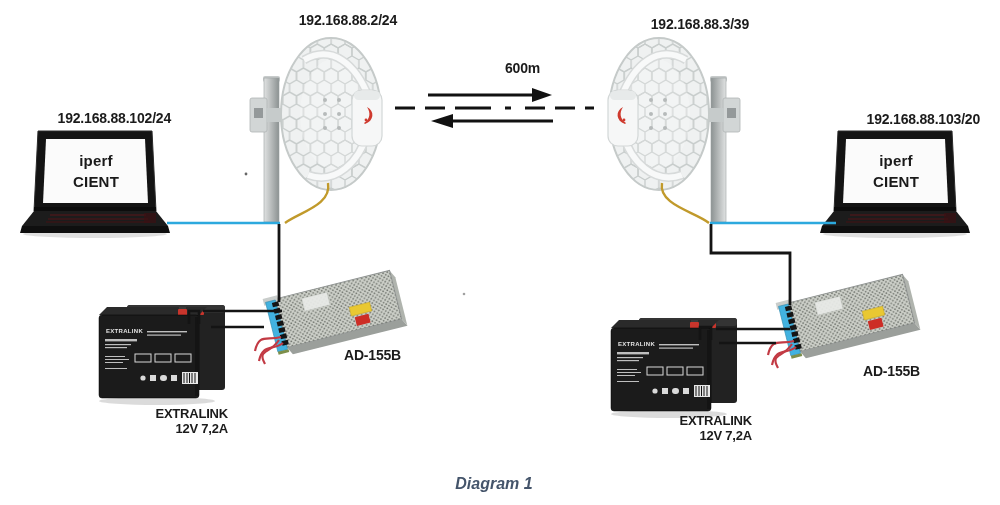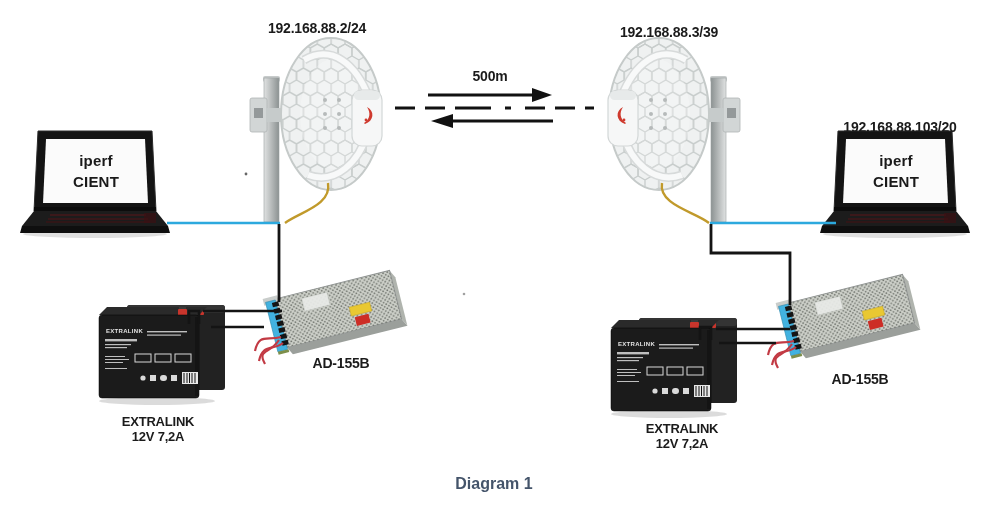--- a/index.html
+++ b/index.html
@@ -6,26 +6,26 @@
   .stage{position:relative;width:1000px;height:505px;background:#ffffff;overflow:hidden;
          font-family:"Liberation Sans", sans-serif;}
   .dev{position:absolute;}
   .dev svg{display:block;width:100%;height:100%;}
   .mirror svg{transform:scaleX(-1);}
   .layer{position:absolute;left:0;top:0;width:1000px;height:505px;}
   .cables{z-index:6;}
   .devices{z-index:3;}
   .labels{z-index:9;}
   .label{position:absolute;font-weight:bold;font-size:14px;color:#1b1b1b;
-         text-align:center;letter-spacing:-0.2px;line-height:15px;z-index:9;margin-top:8px;}
+         text-align:right;letter-spacing:-0.2px;line-height:15px;z-index:9;}
   .label.small{font-size:13px;line-height:15px;}
   .screen-text{position:absolute;display:flex;flex-direction:column;align-items:center;
          justify-content:center;gap:3px;font-size:15px;font-weight:600;color:#1a1a1a;
          line-height:18px;letter-spacing:.2px;z-index:8;}
-  .caption{position:absolute;font-size:16px;font-weight:600;
+  .caption{position:absolute;font-size:16px;font-style:italic;font-weight:600;
          color:#44546A;text-align:center;z-index:9;}
   .bat-brand{position:absolute;font-size:6px;font-weight:bold;color:#e3e3e3;
          letter-spacing:.3px;z-index:8;}
 </style>
 </head>
 <body>
 
 <div class="stage">
 
   <svg width="0" height="0" style="position:absolute" aria-hidden="true">
@@ -250,22 +250,23 @@
       <path d="M450,121 H553" stroke="#111" stroke-width="3"></path>
       <polygon points="431,121 453,114 453,128" fill="#111"></polygon>
     </g>
     <circle cx="246" cy="174" r="1.4" fill="#666"></circle>
     <circle cx="464" cy="294" r="1.3" fill="#a0a0a0"></circle>
   </svg>
 
   <div class="layer labels">
     <div class="label" style="left:237px;top:13px;width:160px">192.168.88.2/24</div>
     <div class="label" style="left:589px;top:17px;width:160px">192.168.88.3/39</div>
+    <div class="label" style="left:11px;top:111px;width:160px">192.168.88.102/24</div>
     <div class="label" style="left:820px;top:112px;width:160px">192.168.88.103/20</div>
-    <div class="label" style="left:440px;top:61px;width:100px">500m</div>
+    <div class="label" style="left:440px;top:61px;width:100px">600m</div>
     <div class="label" style="left:281px;top:348px;width:120px">AD-155B</div>
     <div class="label" style="left:800px;top:364px;width:120px">AD-155B</div>
     <div class="label small" style="left:88px;top:406px;width:140px">
       <div>EXTRALINK</div>
       <div>12V 7,2A</div>
     </div>
     <div class="label small" style="left:612px;top:413px;width:140px">
       <div>EXTRALINK</div>
       <div>12V 7,2A</div>
     </div>

